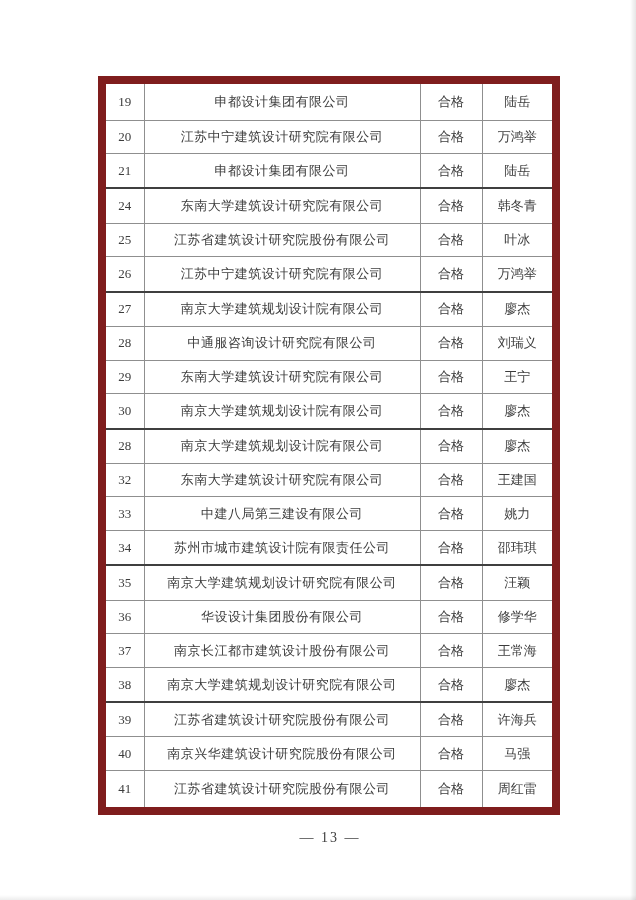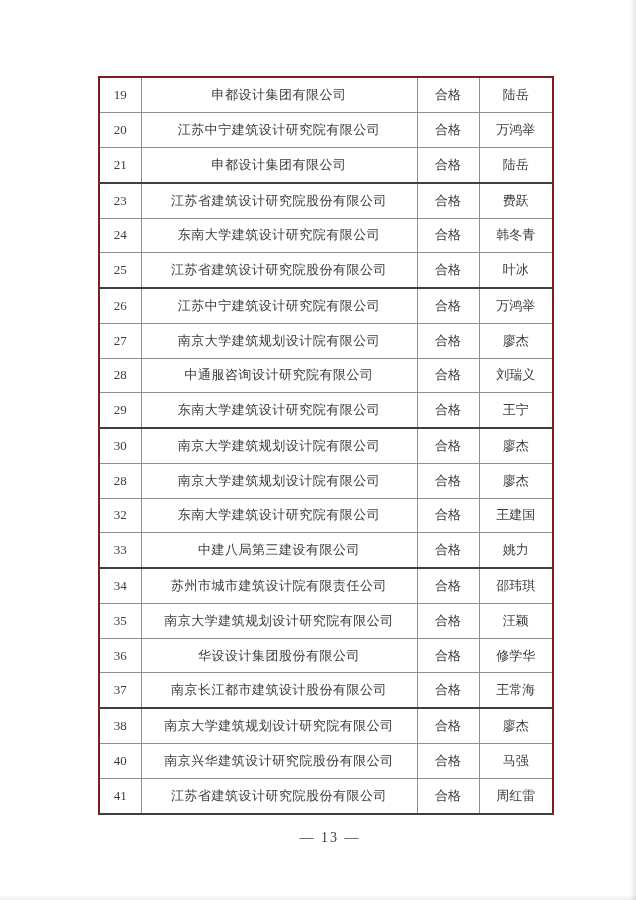--- a/index.html
+++ b/index.html
@@ -22,21 +22,21 @@
     position:absolute; bottom:0; left:0; width:100%; height:5px;
     background:linear-gradient(to bottom, rgba(0,0,0,0), rgba(0,0,0,0.07));
   }
   .table-wrap {
     position:absolute; left:98px; top:76px; width:454px; height:739px;
   }
   table.results {
     width:100%; height:100%;
     border-collapse:collapse;
     table-layout:fixed;
-    border:2px solid #7f1d1d;
+    border:8px solid #7f1d1d;
   }
   table.results col.c-no      { width:42px; }
   table.results col.c-company { width:276px; }
   table.results col.c-result  { width:62px; }
   table.results col.c-name    { width:74px; }
   table.results td {
     border:1px solid #8f8f8f;
     text-align:center;
     vertical-align:middle;
     font-size:13px;
@@ -93,26 +93,20 @@
   </tr>
 
   <tr>
     <td class="no">21</td>
     <td class="company">申都设计集团有限公司</td>
     <td class="result">合格</td>
     <td class="person">陆岳</td>
   </tr>
 
 
-  <tr>
-    <td class="no">23</td>
-    <td class="company">江苏省建筑设计研究院股份有限公司</td>
-    <td class="result">合格</td>
-    <td class="person">费跃</td>
-  </tr>
 
   <tr>
     <td class="no">24</td>
     <td class="company">东南大学建筑设计研究院有限公司</td>
     <td class="result">合格</td>
     <td class="person">韩冬青</td>
   </tr>
 
   <tr>
     <td class="no">25</td>
@@ -205,20 +199,26 @@
     <td class="person">王常海</td>
   </tr>
 
   <tr>
     <td class="no">38</td>
     <td class="company">南京大学建筑规划设计研究院有限公司</td>
     <td class="result">合格</td>
     <td class="person">廖杰</td>
   </tr>
 
+  <tr>
+    <td class="no">39</td>
+    <td class="company">江苏省建筑设计研究院股份有限公司</td>
+    <td class="result">合格</td>
+    <td class="person">许海兵</td>
+  </tr>
 
   <tr>
     <td class="no">40</td>
     <td class="company">南京兴华建筑设计研究院股份有限公司</td>
     <td class="result">合格</td>
     <td class="person">马强</td>
   </tr>
 
   <tr>
     <td class="no">41</td>

